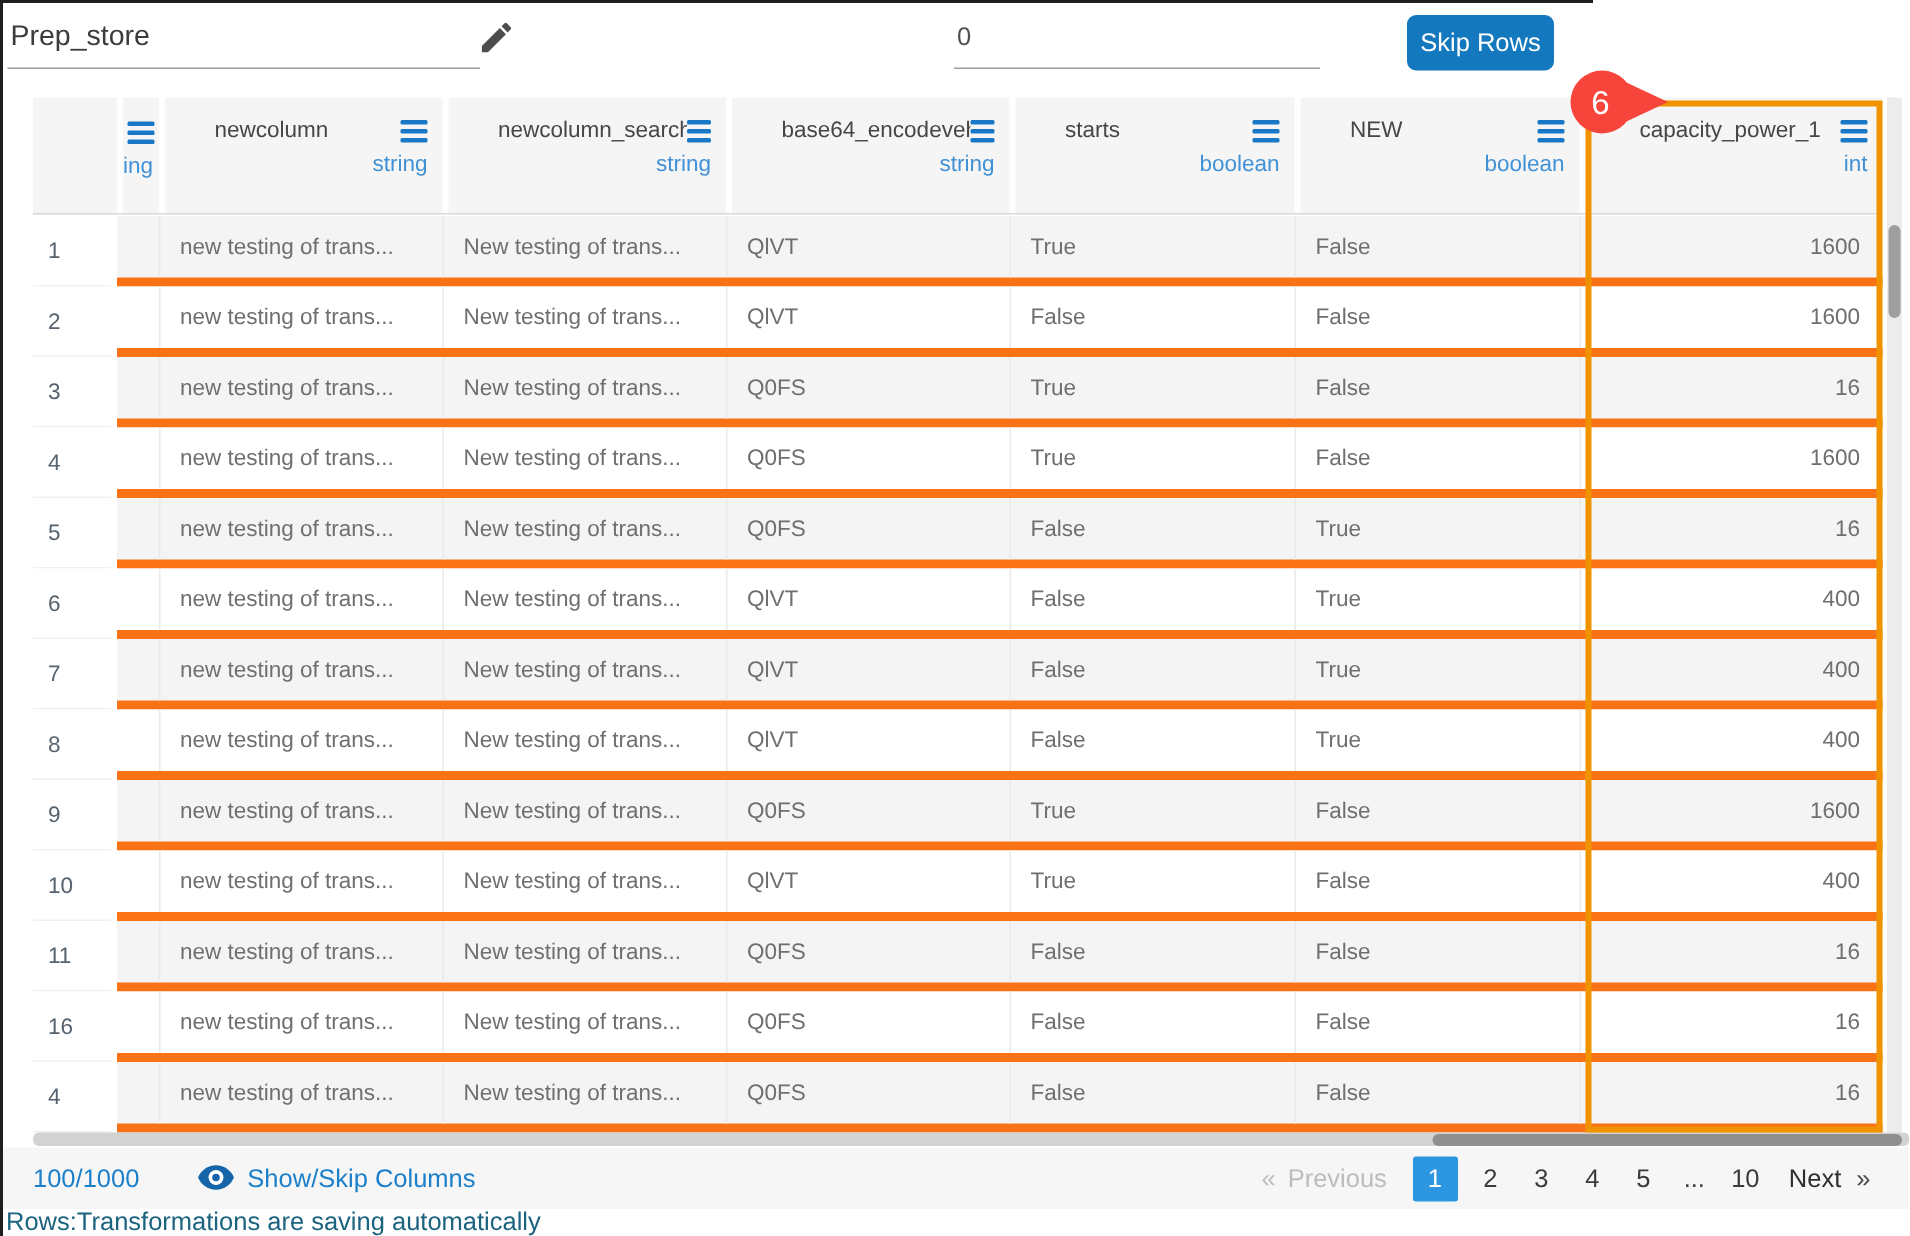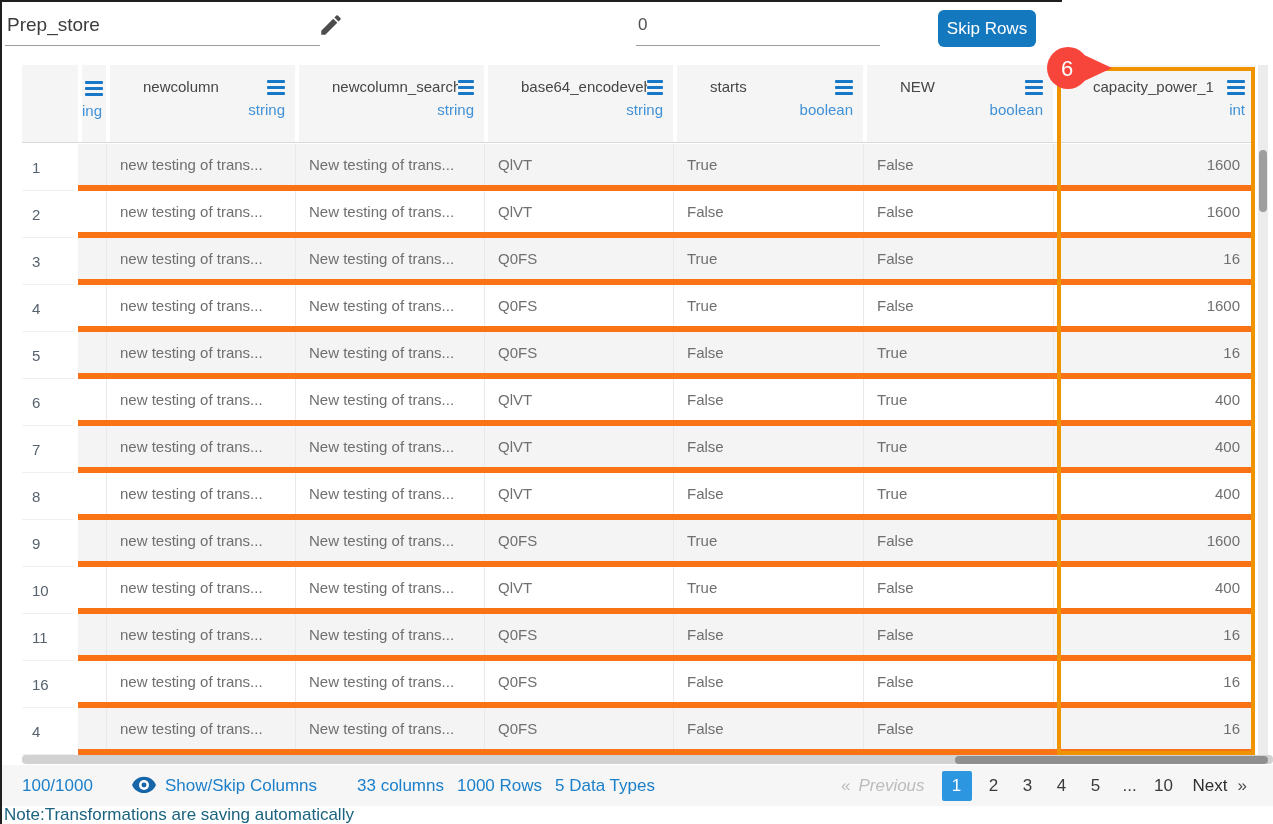--- a/index.html
+++ b/index.html
@@ -74,21 +74,21 @@
     position:absolute;left:2px;top:765px;width:1271px;height:41px;background:#f6f6f6;
     display:flex;align-items:center;box-sizing:border-box;padding:0 26px 0 20px;font-size:17px;
   }
   .count{color:#1b7fca;}
   .showhide{display:flex;align-items:center;margin-left:38px;color:#1b7fca;gap:8px;cursor:pointer;}
   .stats{margin-left:40px;display:flex;gap:13px;}
   .stats span{color:#1b7fca;cursor:pointer;}
   .pager{margin-left:auto;display:flex;align-items:center;color:#3b3b3b;}
   .prevsym,.prev{color:#bcbcbc;}
   .prevsym{margin-right:8px;}
-  .prev{margin-right:12px;cursor:default;font-style:italic;}
+  .prev{margin-right:12px;cursor:default;}
   .page{min-width:26px;text-align:center;margin:0 4px;cursor:pointer;color:#3b3b3b;}
   .page.active{background:#2d96e0;color:#fff;width:30px;min-width:30px;height:30px;line-height:30px;border-radius:2px;margin:0 5px;}
   .next{margin-left:12px;color:#2f2f2f;cursor:pointer;}
   .nextsym{margin-left:10px;color:#4a4a4a;cursor:pointer;}
 
   .note{position:absolute;left:4px;top:805px;font-size:17px;color:#1b637e;}
 </style>
 </head>
 <body>
 
@@ -361,36 +361,31 @@
 
 <div class="footer">
   <span class="count">100/1000</span>
   <span class="showhide">
     <svg width="26" height="19" viewBox="0 0 24 17">
       <path fill="#1565a8" d="M12 0.5C7 0.5 2.7 3.6 1 8c1.7 4.4 6 7.5 11 7.5S21.3 12.4 23 8C21.3 3.6 17 0.5 12 0.5z"></path>
       <circle cx="12" cy="8" r="4.6" fill="#ffffff"></circle>
       <circle cx="12" cy="8" r="2.3" fill="#1565a8"></circle>
     </svg>
     <span>Show/Skip Columns</span>
-  </span>
-  <span class="stats">
-    <span>33 columns</span>
-    <span>1000 Rows</span>
-    <span>5 Data Types</span>
   </span>
   <span class="pager">
     <span class="prevsym">«</span>
     <span class="prev">Previous</span>
     <span id="page-list" style="display:flex;align-items:center;">
         <span class="page active">1</span>
         <span class="page">2</span>
         <span class="page">3</span>
         <span class="page">4</span>
         <span class="page">5</span>
         <span class="page">...</span>
         <span class="page">10</span>
       </span>
     <span class="next">Next</span>
     <span class="nextsym">»</span>
   </span>
 </div>
 
-<div class="note">Note:Transformations are saving automatically</div>
+<div class="note">Rows:Transformations are saving automatically</div>
 
 </body></html>

